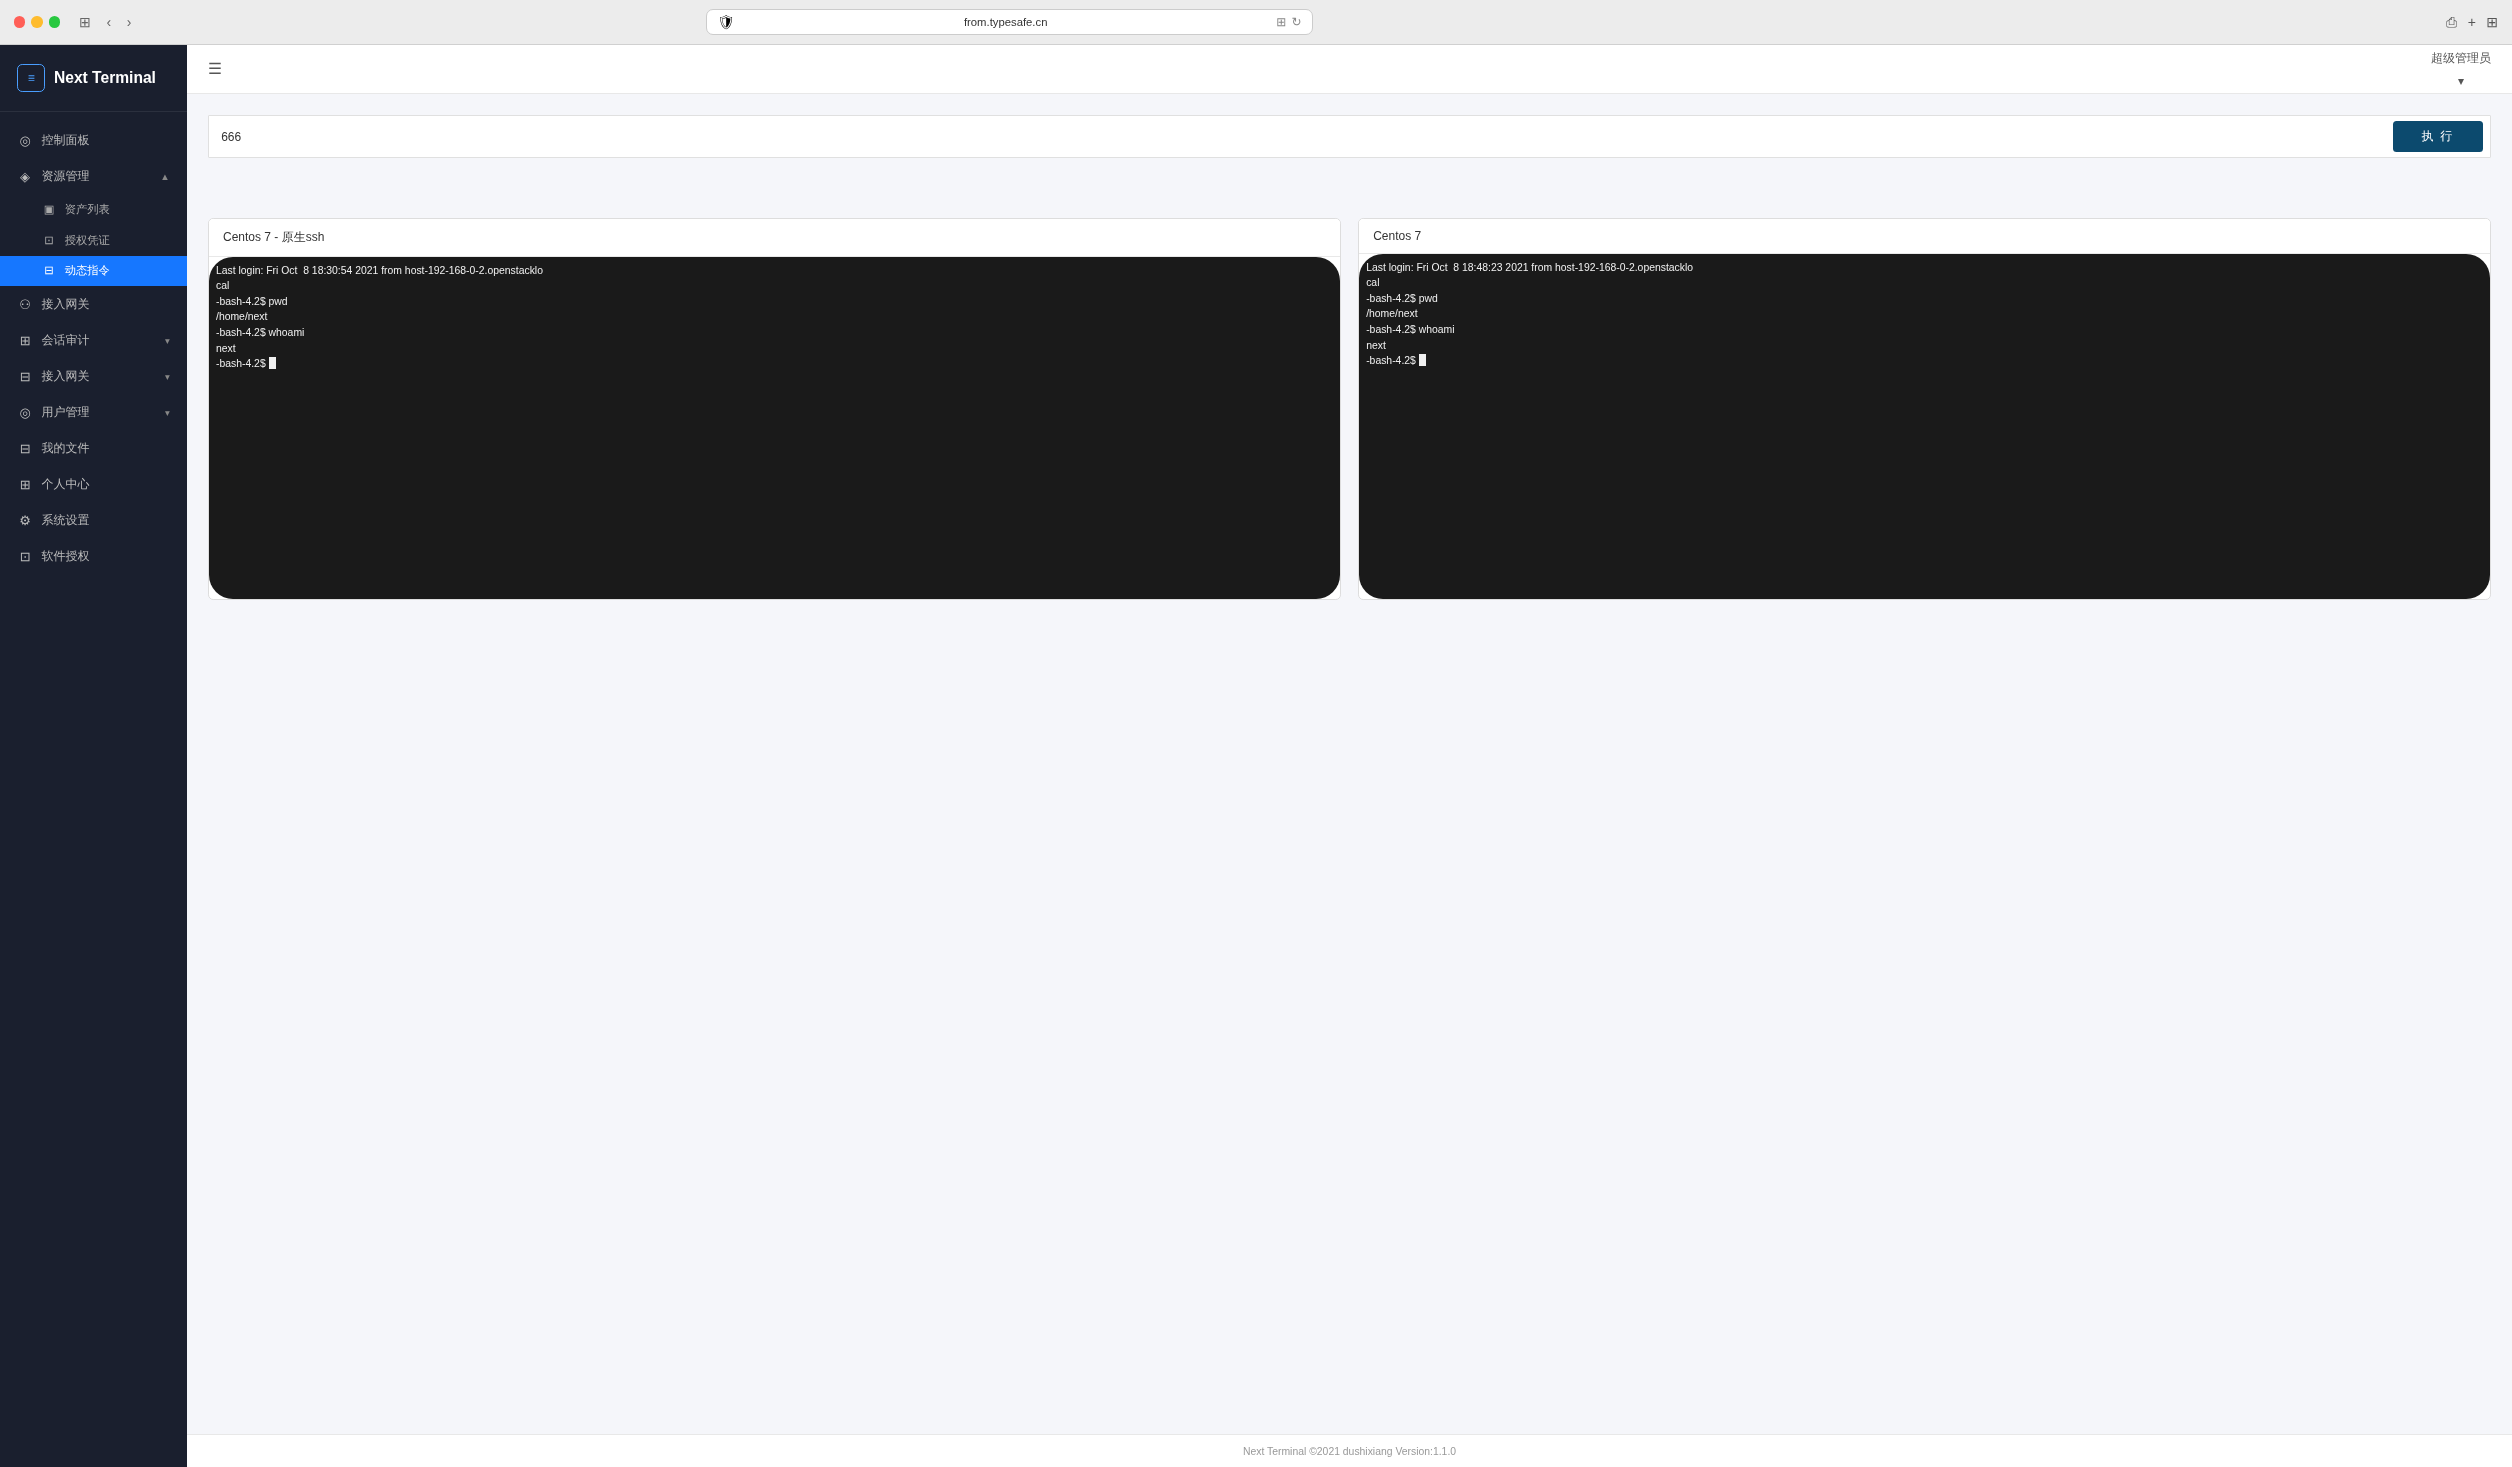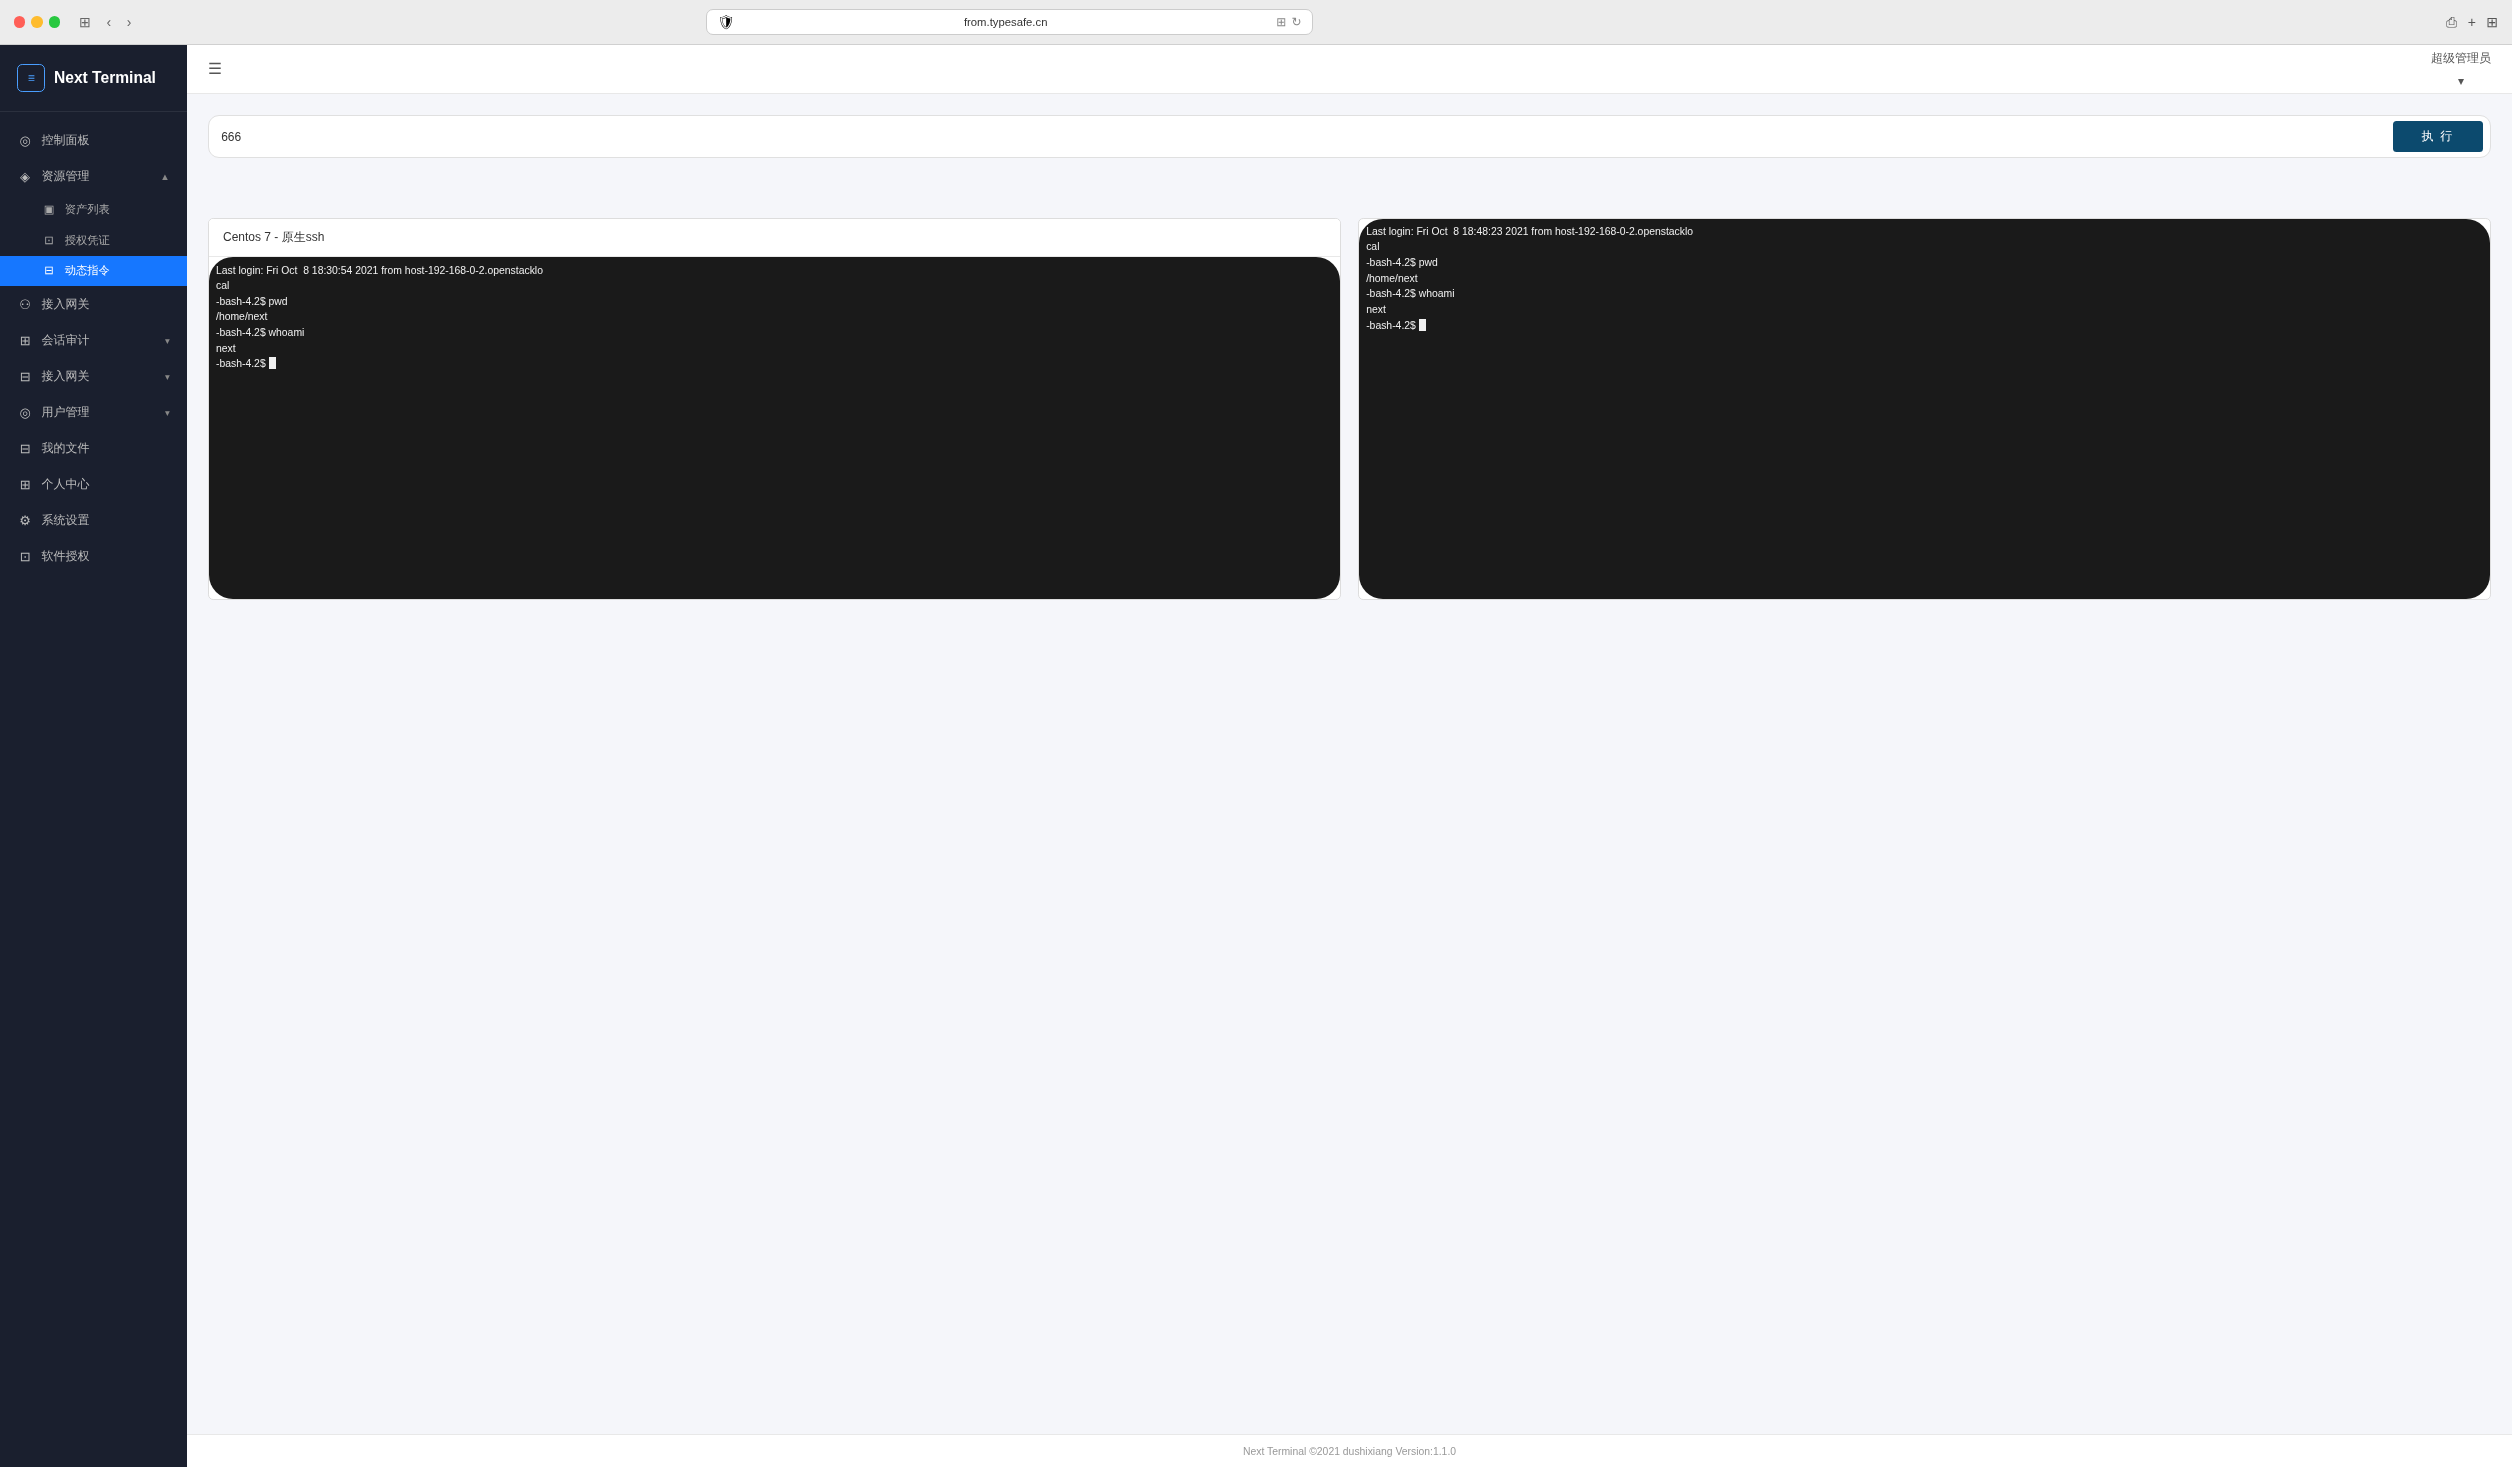--- a/index.html
+++ b/index.html
@@ -37,21 +37,21 @@
     .main-content { flex: 1; display: flex; flex-direction: column; background: #f5f6fa; overflow: hidden; }
     .top-bar { background: white; display: flex; align-items: center; justify-content: space-between; padding: 0 21px; height: 49px; border-bottom: 0.9px solid #e8e8e8; flex-shrink: 0; }
     .top-bar-left { display: flex; align-items: center; gap: 14px; }
     .menu-toggle { font-size: 15.6px; cursor: pointer; color: #555; }
     .top-bar-right { display: flex; align-items: center; gap: 7px; color: #555; font-size: 12px; cursor: pointer; flex-direction: column; }
 
     
     .page-content { flex: 1; padding: 21px; overflow-y: auto; }
 
     
-    .command-bar { display: flex; gap: 10.4px; align-items: center; background: white; border: 0.9px solid #e0e0e0; border-radius: 11px; padding: 5.2px 7px; margin-bottom: 17.3px; }
+    .command-bar { display: flex; gap: 10.4px; align-items: center; background: white; border: 0.9px solid #e0e0e0; border-radius: 1px; padding: 5.2px 7px; margin-bottom: 17.3px; }
     .command-input { flex: 1; border: none; outline: none; font-size: 12px; color: #333; background: transparent; padding: 3.5px 5.2px; }
     .execute-btn { background: #0c4a6e; color: white; border: none; border-radius: 3.5px; padding: 7px 29px; font-size: 12px; cursor: pointer; white-space: nowrap; letter-spacing: 1.7px; }
 
     
     .terminals-container { display: flex; gap: 17.3px; flex: 1; }
     .terminal-panel { flex: 1; border: 0.9px solid #ddd; border-radius: 5.2px; overflow: hidden; background: white; display: flex; flex-direction: column; min-height: 382px; margin-top: 42px; }
     .terminal-header { padding: 10.4px 14px; border-bottom: 0.9px solid #e8e8e8; font-size: 12px; color: #333; background: white; }
     .terminal-body { flex: 1; background: #1a1a1a; padding: 5.2px 7px; font-family: Liberation Sans, sans-serif; font-size: 10.4px; color: #f0f0f0; overflow: auto; border-radius: 24px; }
     .terminal-line { line-height: 1.5; white-space: pre; }
     .cursor { display: inline-block; width: 7px; height: 12px; background: #f0f0f0; vertical-align: text-bottom; animation: blink 1s step-end infinite; }
@@ -200,20 +200,23 @@
             <div class="terminal-line">cal</div>
             <div class="terminal-line">-bash-4.2$ pwd</div>
             <div class="terminal-line">/home/next</div>
             <div class="terminal-line">-bash-4.2$ whoami</div>
             <div class="terminal-line">next</div>
             <div class="terminal-line"><span>-bash-4.2$ </span><span class="cursor"></span></div>
           </div>
         </div>
 
         <div class="terminal-panel">
+          <div class="terminal-header">
+            <span>Centos 7</span>
+          </div>
           <div class="terminal-body">
             <div class="terminal-line">Last login: Fri Oct  8 18:48:23 2021 from host-192-168-0-2.openstacklo</div>
             <div class="terminal-line">cal</div>
             <div class="terminal-line">-bash-4.2$ pwd</div>
             <div class="terminal-line">/home/next</div>
             <div class="terminal-line">-bash-4.2$ whoami</div>
             <div class="terminal-line">next</div>
             <div class="terminal-line"><span>-bash-4.2$ </span><span class="cursor"></span></div>
           </div>
         </div>

